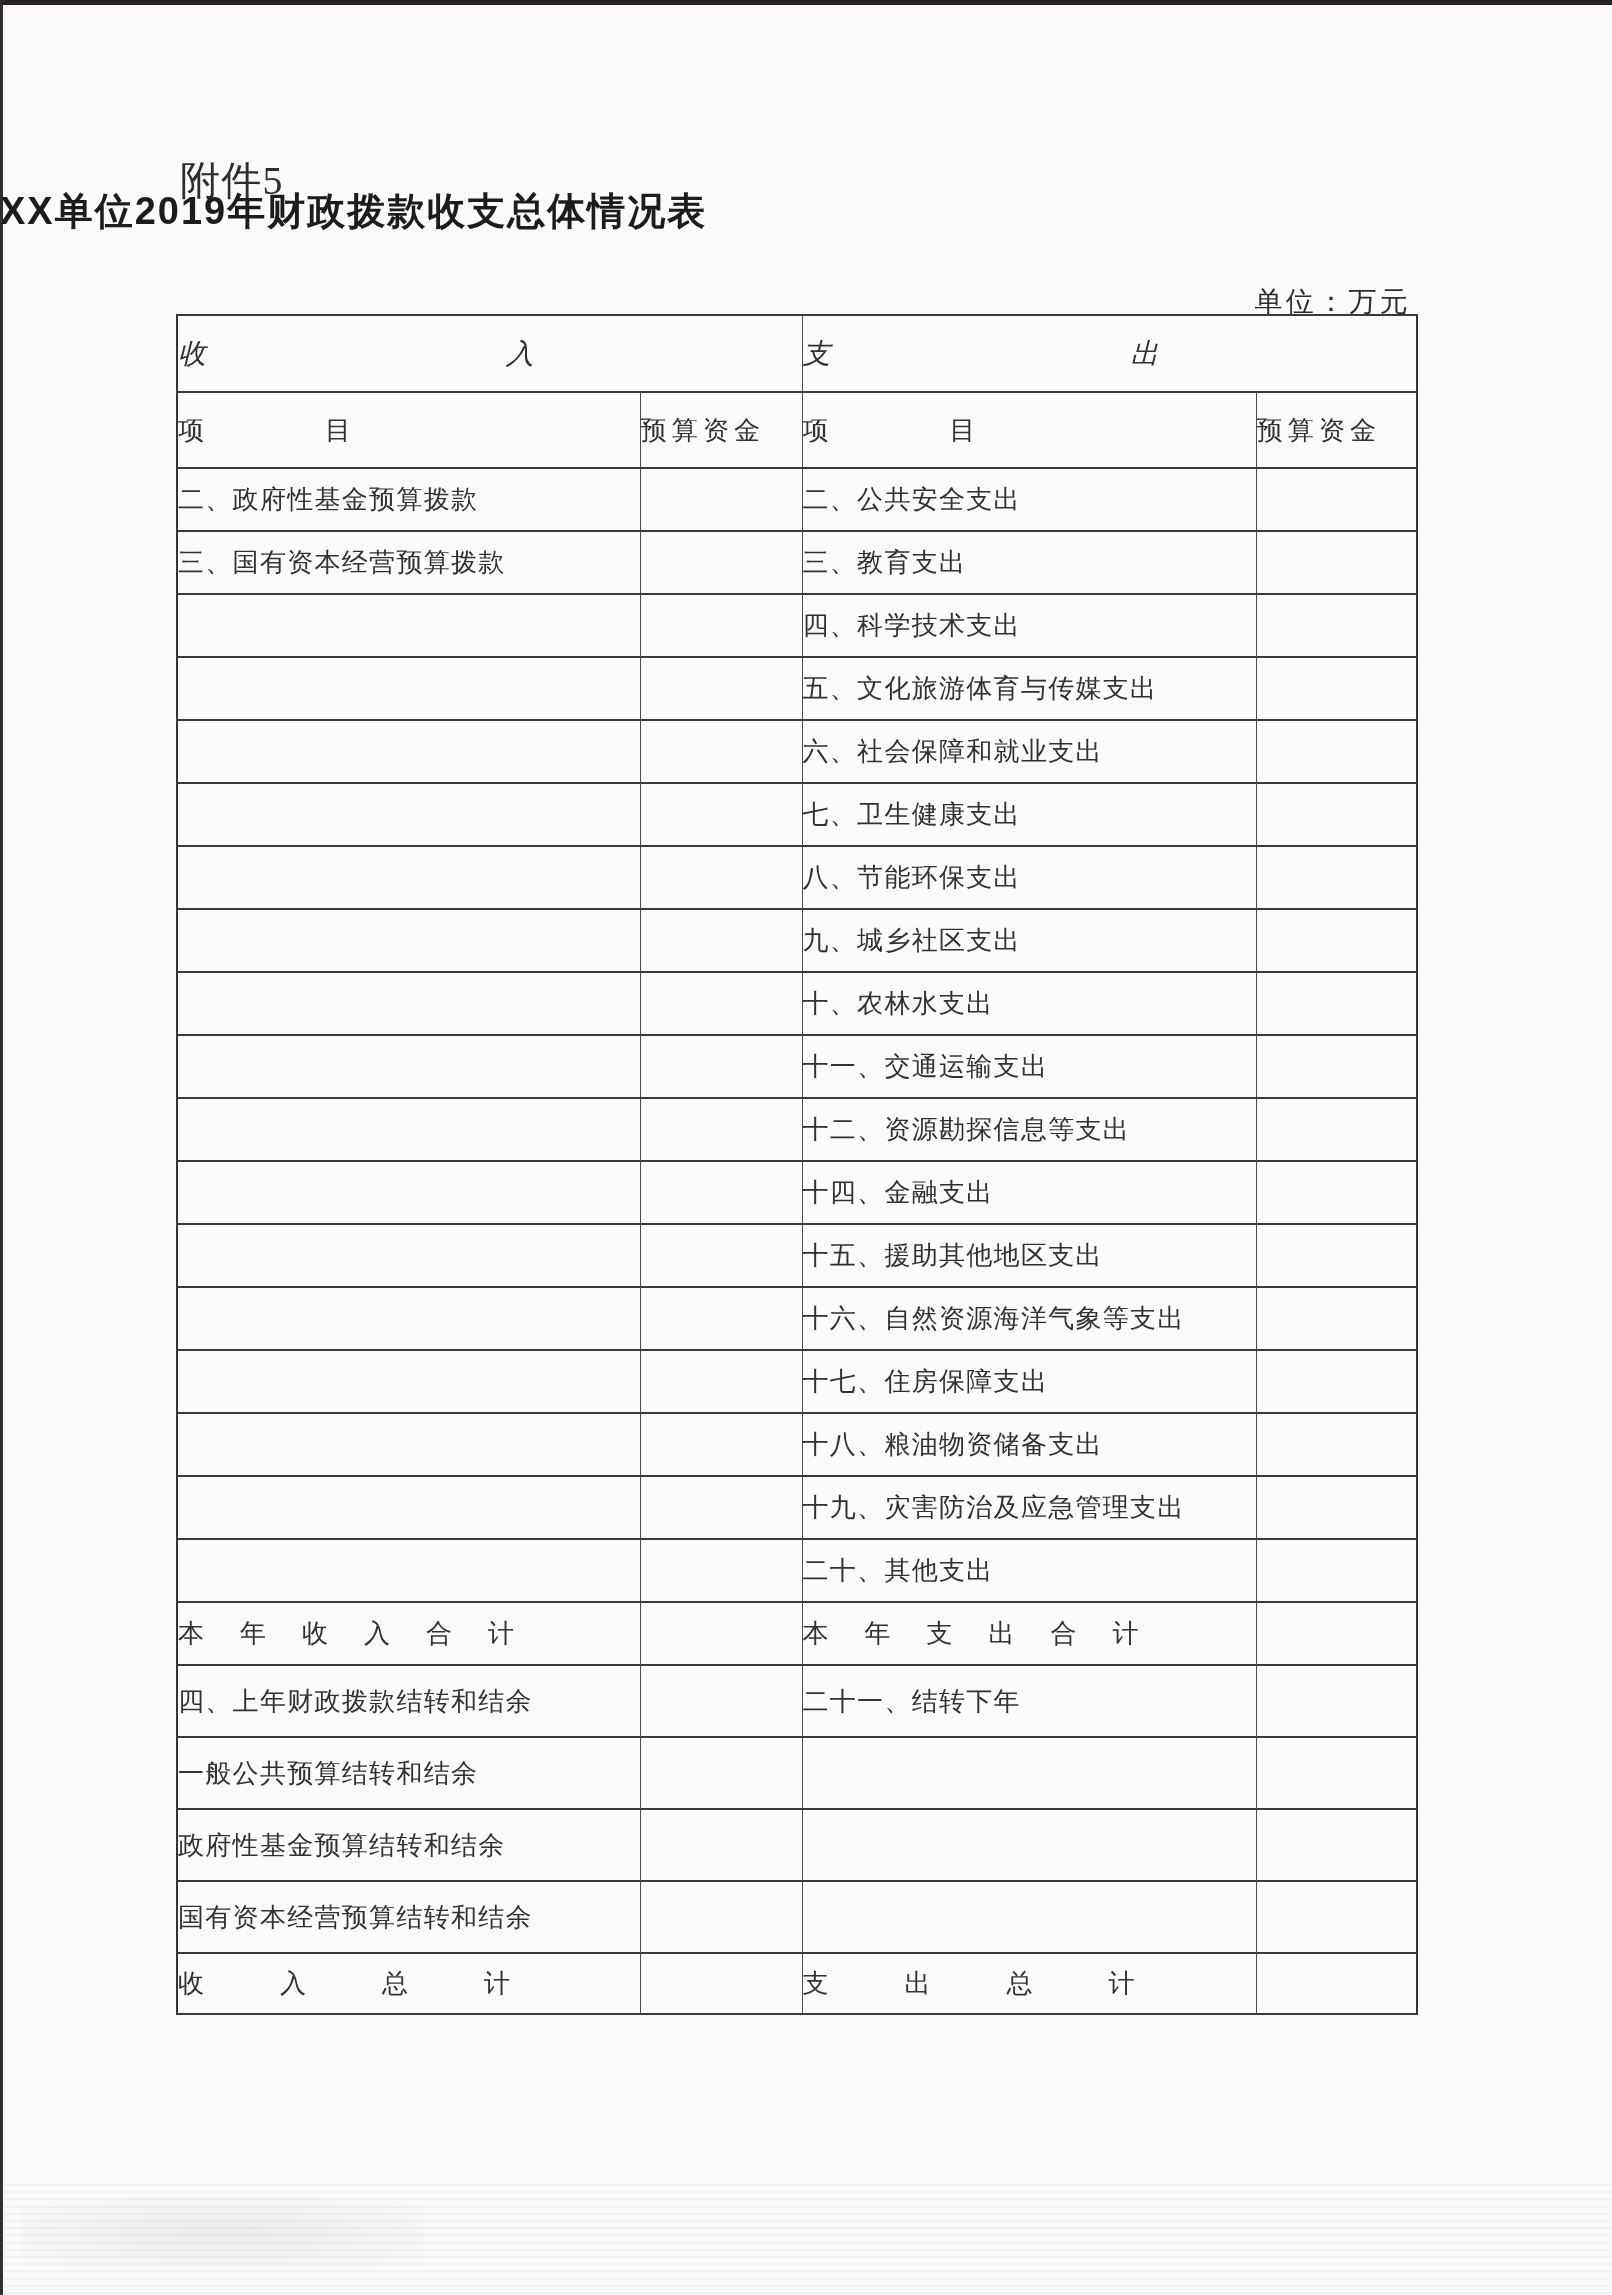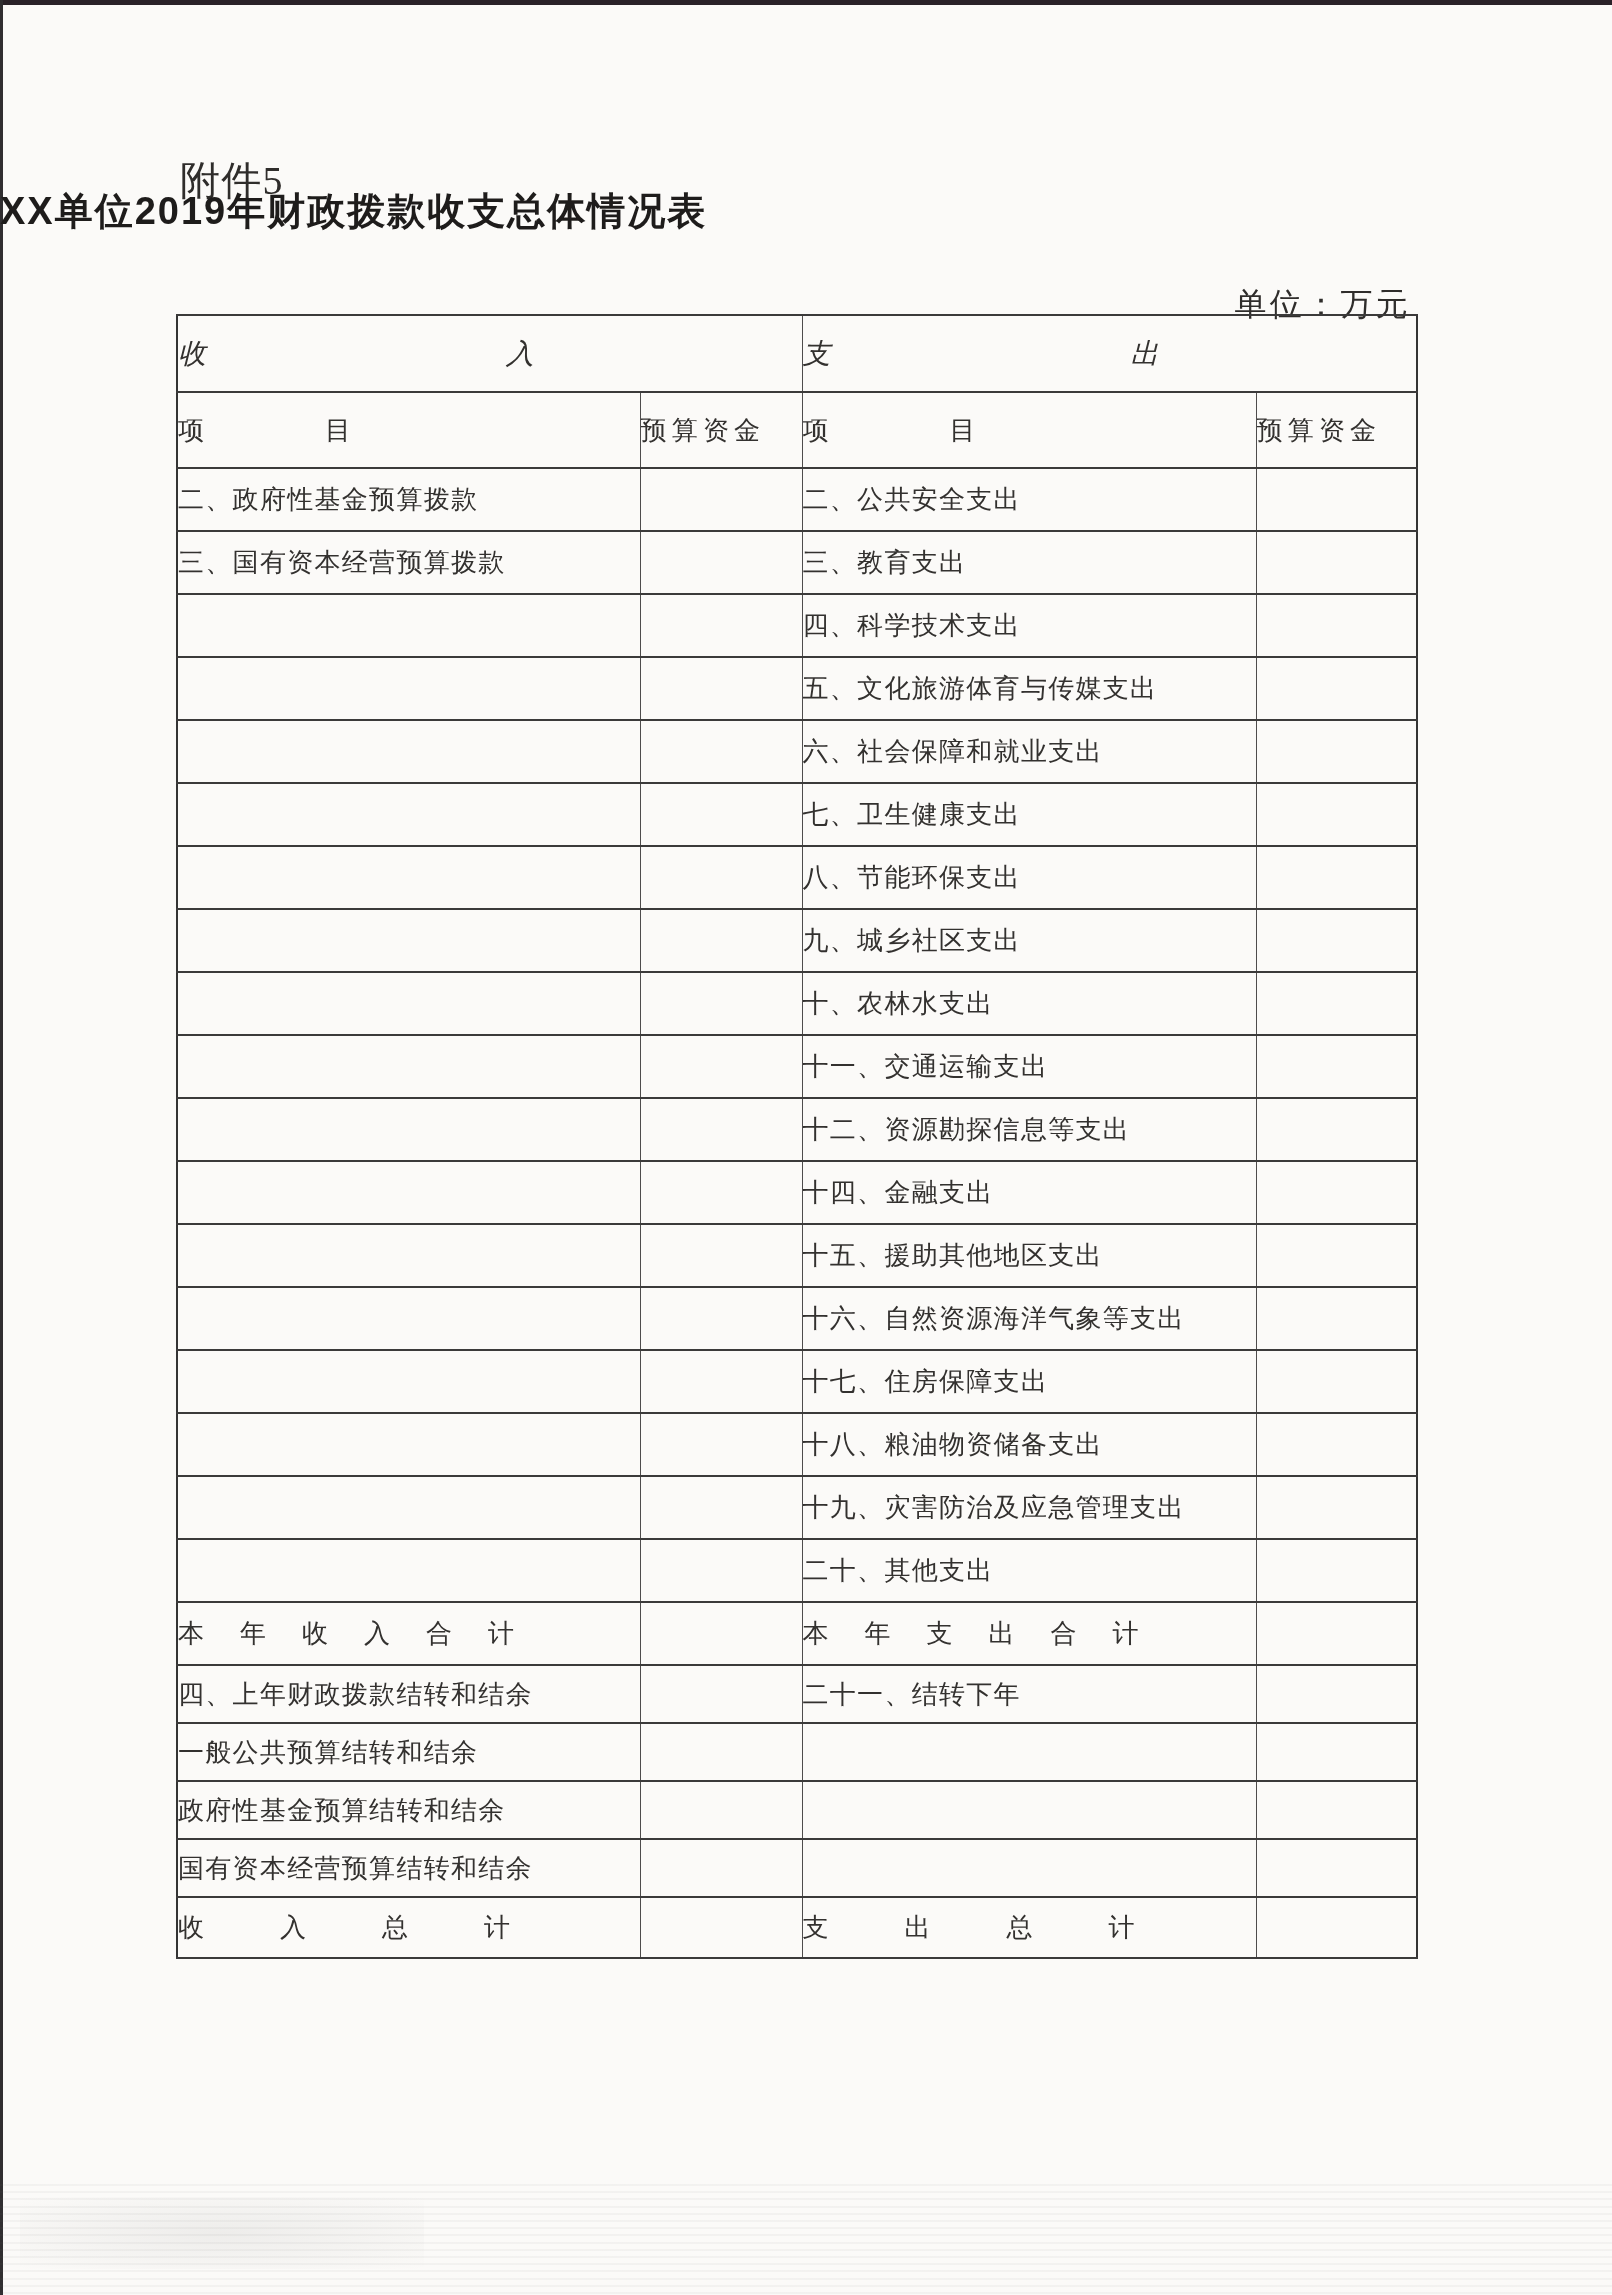--- a/index.html
+++ b/index.html
@@ -21,40 +21,40 @@
     background:radial-gradient(ellipse at center,rgba(100,100,100,0.09),rgba(0,0,0,0));
   }
 
   .attachment{position:absolute;left:180px;top:153px;font-size:40px;letter-spacing:1.3px;}
   .doc-title{
     position:absolute;left:0;top:186px;width:1424px;text-align:left;
     font-size:38px;font-weight:700;letter-spacing:2px;
     font-family:"Liberation Sans","DejaVu Sans",sans-serif;
     color:#1e1c1b;
   }
-  .unit-note{position:absolute;top:283px;right:202px;font-size:32px;letter-spacing:3.3px;}
+  .unit-note{position:absolute;top:283px;right:202px;font-size:28px;letter-spacing:3.3px;}
 
   table.budget{
     position:absolute;left:176px;top:314px;width:1239px;
     border-collapse:collapse;table-layout:fixed;
     border:2.6px solid #343434;
   }
   table.budget th,table.budget td{
     border:1.3px solid #4e4c4c;
     border-top:2px solid #3b3a3a;
     border-bottom:2px solid #3b3a3a;
     padding:0;margin:0;
     font-weight:normal;font-size:26px;color:#33312f;
     vertical-align:middle;text-align:left;
     overflow:hidden;white-space:nowrap;
   }
   tr.h-head1{height:77px;font-style:italic;}
   tr.h-head2{height:76px;}
   tr.h-body{height:63px;}
-  tr.h-bottom{height:58px;}
+  tr.h-bottom{height:72px;}
   tr.h-last{height:61px;border-radius:24px;}
 
   .c-center{text-align:center;}
   .item{padding-left:9px;letter-spacing:1.3px;}
   .sub-item{text-align:center;padding-left:39px;letter-spacing:1.3px;}
 
   
   .ls-sec{font-size:28px;letter-spacing:300px;margin-right:-300px;}
   .ls-colhead{letter-spacing:121px;margin-right:-121px;}
   .ls-budget{letter-spacing:5.2px;margin-right:-5.2px;}

